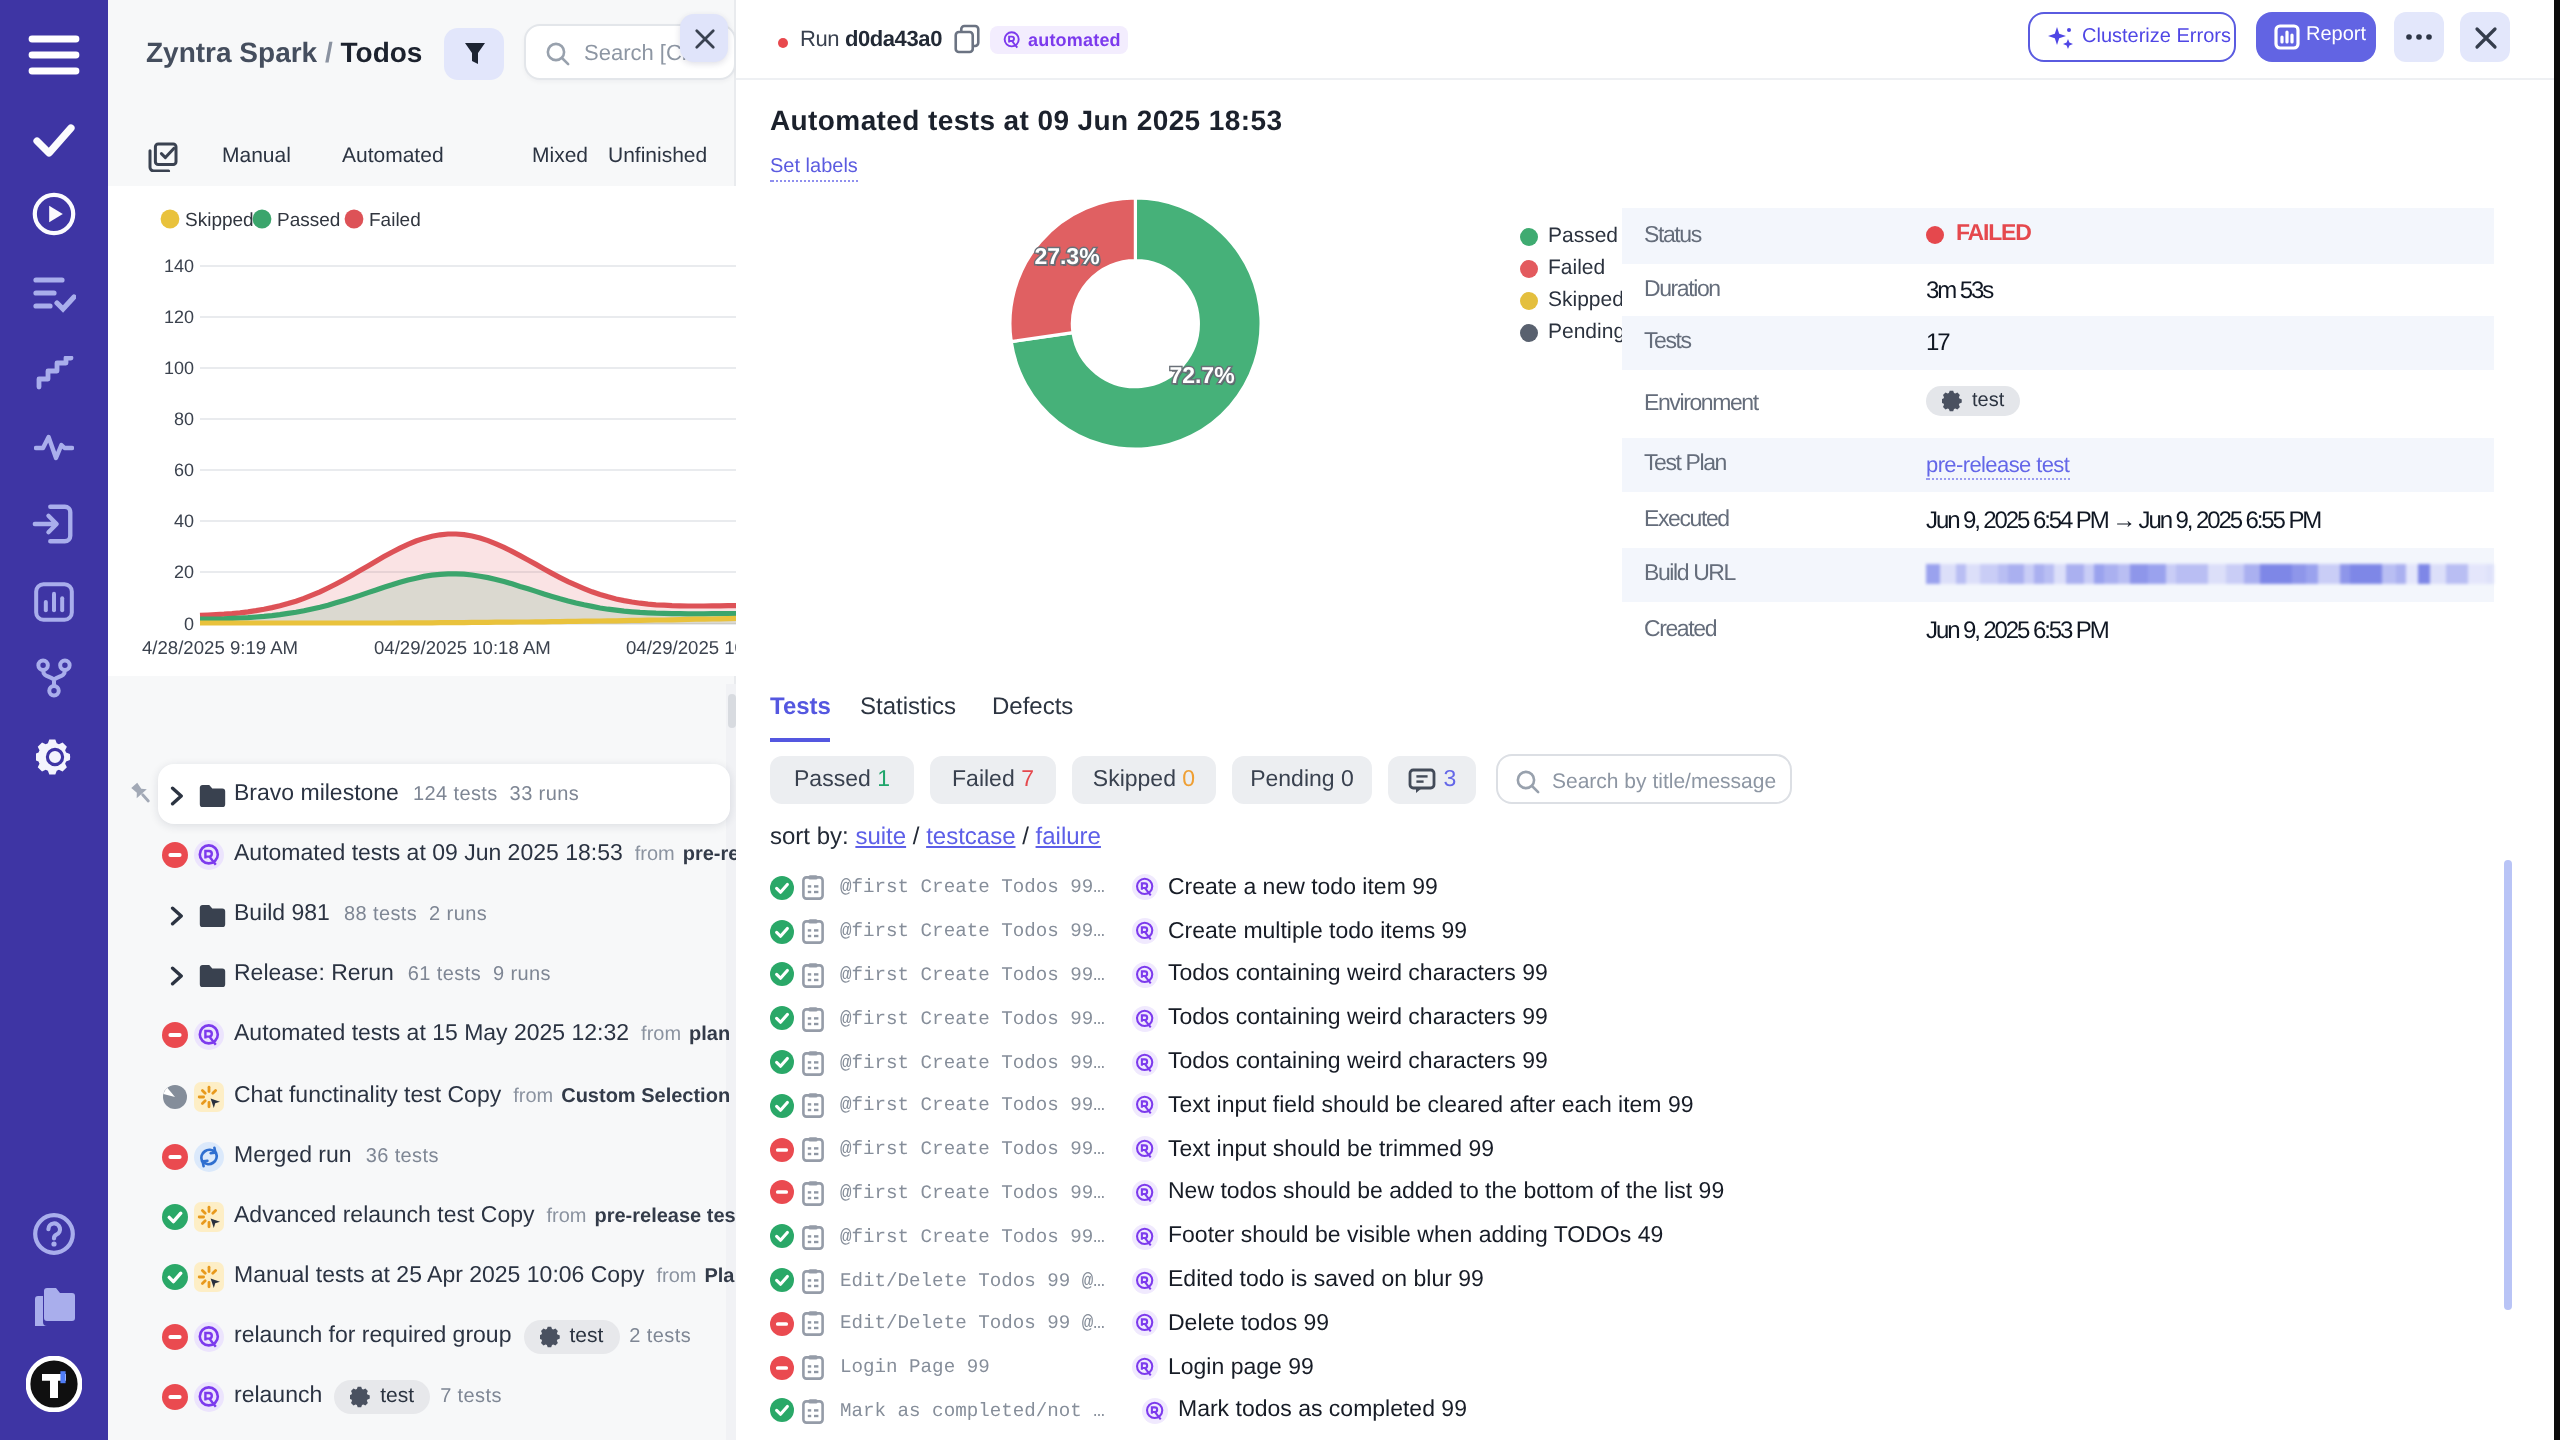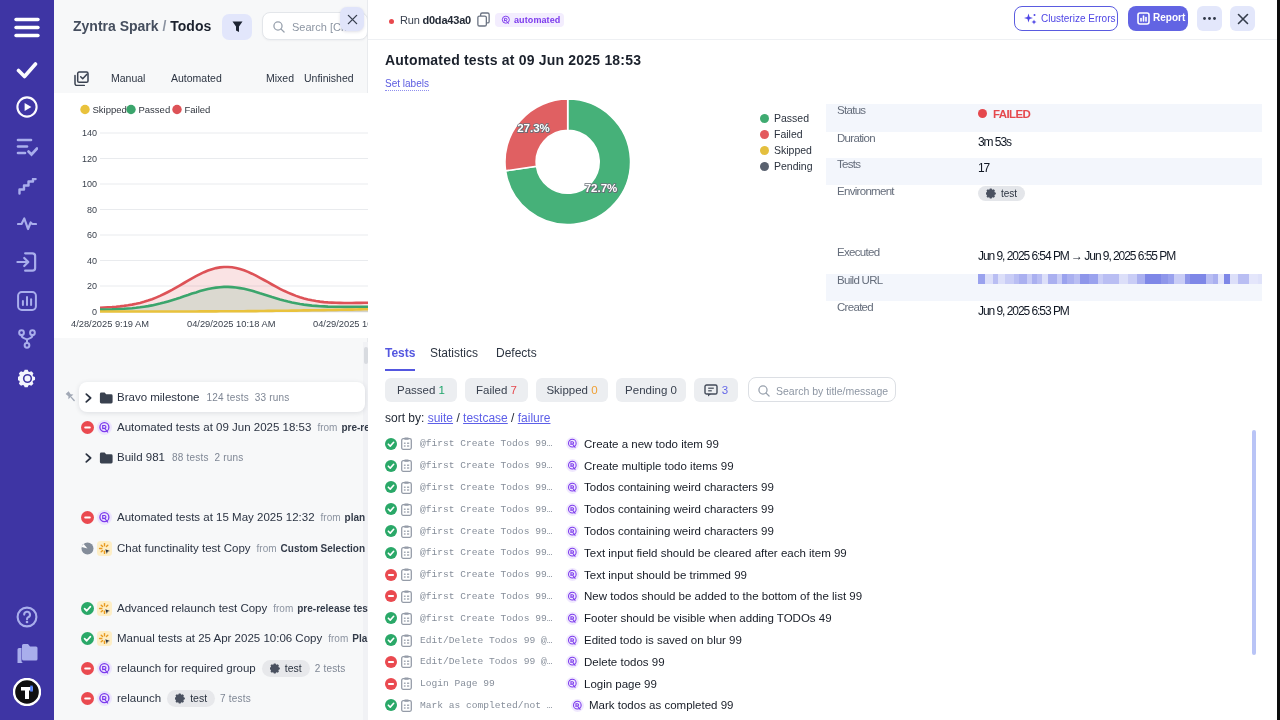--- a/index.html
+++ b/index.html
@@ -13,21 +13,21 @@
 .ic{position:absolute;left:16px}
 .tabtxt{font-size:10.5px;color:#2c3442;font-weight:400}
 .runrow{position:absolute;left:0;width:314px;height:30px;display:flex;align-items:center;padding-left:63px;gap:6px;font-size:11.5px;color:#2b3342;white-space:nowrap}
 .ricon{position:absolute}
 .cnt{font-size:10px;color:#7e8694;margin-left:1px;letter-spacing:.2px}
 .frm{font-size:10px;color:#8b93a0}
 .frmb{font-size:10px;color:#333b49;font-weight:bold}
 .envpill{display:inline-flex;align-items:center;gap:4px;background:#e7e8eb;border-radius:9px;padding:2.5px 8px;font-size:10.5px;color:#2b3340}
 .lbl{font-size:11.5px;letter-spacing:-0.7px;color:#656d7b}
 .val{font-size:12px;letter-spacing:-1.05px;color:#101723;font-weight:normal}
-.trow{position:absolute;left:458px;width:436px;display:flex;}
+.trow{position:absolute;left:443px;width:436px;display:flex;align-items:center}
 .trow .lbl{margin-left:11px;width:141px}
 .pill{position:absolute;top:378px;height:24px;background:#eceef1;border-radius:6px;font-size:11.5px;color:#39414f;display:flex;align-items:center;justify-content:center;font-weight:500;white-space:nowrap}
 .tl-suite{font-family:"Liberation Mono",monospace;font-size:9.6px;color:#868e9a;white-space:nowrap;overflow:hidden}
 .tl-name{font-size:11.5px;color:#171c26;white-space:nowrap}
 </style></head><body>
 <div class="abs sidebar">
  <svg class="ic" style="left:14px;top:17px" width="26" height="21" viewBox="0 0 26 21">
       <g stroke="#fff" stroke-width="3.4" stroke-linecap="round">
         <line x1="2" y1="2.5" x2="24" y2="2.5"></line>
         <line x1="2" y1="10.5" x2="24" y2="10.5"></line>
@@ -220,20 +220,36 @@
       <span class="ricon" style="left:45px;top:9.5px">
         <svg width="14.5" height="12" viewBox="0 0 16 13">
           <path d="M1 2 a1.6 1.6 0 0 1 1.6 -1.6 h3.6 l1.7 1.9 h5.5 A1.6 1.6 0 0 1 15 3.9 V11 a1.6 1.6 0 0 1 -1.6 1.6 H2.6 A1.6 1.6 0 0 1 1 11 Z" fill="#39414f"></path>
         </svg>
       </span>
       <span style="position:relative">Build 981</span>
       <span style="position:relative;display:inline-flex;align-items:center;gap:4px">
         <span class="cnt">88 tests&nbsp;&nbsp;2 runs</span>
       </span>
     </div>
+    <div class="runrow" style="top:472px">
+      <span class="ricon" style="left:31px;top:10.5px">
+        <svg width="7" height="10" viewBox="0 0 7 10">
+          <path d="M1.3 1.1 L5.6 5 L1.3 8.9" stroke="#2c3442" stroke-width="1.7" fill="none" stroke-linecap="round" stroke-linejoin="round"></path>
+        </svg>
+      </span>
+      <span class="ricon" style="left:45px;top:9.5px">
+        <svg width="14.5" height="12" viewBox="0 0 16 13">
+          <path d="M1 2 a1.6 1.6 0 0 1 1.6 -1.6 h3.6 l1.7 1.9 h5.5 A1.6 1.6 0 0 1 15 3.9 V11 a1.6 1.6 0 0 1 -1.6 1.6 H2.6 A1.6 1.6 0 0 1 1 11 Z" fill="#39414f"></path>
+        </svg>
+      </span>
+      <span style="position:relative">Release: Rerun</span>
+      <span style="position:relative;display:inline-flex;align-items:center;gap:4px">
+        <span class="cnt">61 tests&nbsp;&nbsp;9 runs</span>
+      </span>
+    </div>
     <div class="runrow" style="top:502px">
       <span class="ricon" style="left:27px;top:9px">
         <svg width="13" height="13" viewBox="0 0 13 13">
           <circle cx="6.5" cy="6.5" r="6.5" fill="#ea4a50"></circle>
           <rect x="3.2" y="5.5" width="6.6" height="2" rx="1" fill="#fff"></rect>
         </svg>
       </span>
       <span class="ricon" style="left:43px;top:8px">
         <svg width="15" height="15" viewBox="0 0 15 15">
           <circle cx="7.5" cy="7.5" r="7.5" fill="#ece4fd"></circle>
@@ -267,20 +283,43 @@
             <line x1="10.8" y1="4.2" x2="9.4" y2="5.6"></line>
             <line x1="4.2" y1="10.8" x2="5.6" y2="9.4"></line>
           </g>
           <path d="M8.3 8.3 L13 9.9 L10.6 10.6 L9.9 13 Z" fill="#2a313e"></path>
         </svg>
       </span>
       <span style="position:relative">Chat functinality test Copy</span>
       <span style="position:relative;display:inline-flex;align-items:center;gap:4px">
         <span class="frm">from</span>
         <b class="frmb">Custom Selection</b>
+      </span>
+    </div>
+    <div class="runrow" style="top:563px">
+      <span class="ricon" style="left:27px;top:9px">
+        <svg width="13" height="13" viewBox="0 0 13 13">
+          <circle cx="6.5" cy="6.5" r="6.5" fill="#ea4a50"></circle>
+          <rect x="3.2" y="5.5" width="6.6" height="2" rx="1" fill="#fff"></rect>
+        </svg>
+      </span>
+      <span class="ricon" style="left:43px;top:8px">
+        <svg width="15" height="15" viewBox="0 0 15 15">
+          <circle cx="7.5" cy="7.5" r="7.5" fill="#dbe9fb"></circle>
+          <g stroke="#2f6fd0" stroke-width="1.4" fill="none" stroke-linecap="round">
+            <path d="M4 9.5 a4 4 0 0 1 6.5 -4.4"></path>
+            <path d="M11 5.5 a4 4 0 0 1 -6.5 4.4"></path>
+            <path d="M10.2 2.9 L10.7 5.3 L8.3 5.6" stroke-width="1.3"></path>
+            <path d="M4.8 12.1 L4.3 9.7 L6.7 9.4" stroke-width="1.3"></path>
+          </g>
+        </svg>
+      </span>
+      <span style="position:relative">Merged run</span>
+      <span style="position:relative;display:inline-flex;align-items:center;gap:4px">
+        <span class="cnt">36 tests</span>
       </span>
     </div>
     <div class="runrow" style="top:593px">
       <span class="ricon" style="left:27px;top:9px">
         <svg width="13" height="13" viewBox="0 0 13 13">
           <circle cx="6.5" cy="6.5" r="6.5" fill="#2aa868"></circle>
           <path d="M3.6 6.7 L5.7 8.8 L9.4 4.6" stroke="#fff" stroke-width="1.7" fill="none" stroke-linecap="round" stroke-linejoin="round"></path>
         </svg>
       </span>
       <span class="ricon" style="left:43px;top:8px">
@@ -407,21 +446,21 @@
  </div>
  <div class="abs" style="left:760px;top:6px;width:60px;height:25px;background:#6264e3;border-radius:8px;white-space:nowrap">
    <svg style="position:absolute;left:9px;top:6px" width="13" height="13" viewBox="0 0 13 13">
         <rect x="1" y="1" width="11" height="11" rx="2" fill="none" stroke="#fff" stroke-width="1.6"></rect>
         <g stroke="#fff" stroke-width="1.6" stroke-linecap="round">
           <line x1="4" y1="9" x2="4" y2="6.5"></line>
           <line x1="6.5" y1="9" x2="6.5" y2="4"></line>
           <line x1="9" y1="9" x2="9" y2="5.5"></line>
         </g>
       </svg>
-   <span style="position:absolute;left:25px;top:6px;font-size:10px;color:#fff;font-weight:bold">Report</span>
+   <span style="position:absolute;left:25px;top:6px;font-size:10px;color:#fff;font-weight:normal">Report</span>
  </div>
  <div class="abs" style="left:829px;top:6px;width:25px;height:25px;background:#e3e7fb;border-radius:6px">
       <svg style="margin:11px 0 0 6px" width="13" height="3" viewBox="0 0 13 3">
         <circle cx="1.5" cy="1.5" r="1.4" fill="#2e3646"></circle>
         <circle cx="6.5" cy="1.5" r="1.4" fill="#2e3646"></circle>
         <circle cx="11.5" cy="1.5" r="1.4" fill="#2e3646"></circle>
       </svg>
     </div>
  <div class="abs" style="left:862px;top:6px;width:25px;height:25px;background:#e3e7fb;border-radius:6px">
       <svg style="margin:6.5px" width="12" height="12" viewBox="0 0 12 12">
@@ -472,20 +511,24 @@
     </div>
 <div class="trow" style="top:158px;height:26.5px;background:#f3f6fc">
       <span class="lbl">Tests</span>
       <span><span class="val">17</span></span>
     </div>
 <div class="trow" style="top:184.5px;height:34px;background:#fff">
       <span class="lbl">Environment</span>
       <span><span class="envpill" style="background:#e4e6ea;padding:2px 8px;font-size:10px"><svg width="11" height="11" viewBox="0 0 24 24">
             <path fill="#4a5160" d="M12 8.2a3.8 3.8 0 1 0 0 7.6 3.8 3.8 0 0 0 0-7.6zm9.4 5.7.2-1.9-.2-1.9-2.4-.9-.6-1.4 1.1-2.3-2.7-2.7-2.3 1.1-1.4-.6-.9-2.4h-3.8l-.9 2.4-1.4.6-2.3-1.1-2.7 2.7 1.1 2.3-.6 1.4-2.4.9v3.8l2.4.9.6 1.4-1.1 2.3 2.7 2.7 2.3-1.1 1.4.6.9 2.4h3.8l.9-2.4 1.4-.6 2.3 1.1 2.7-2.7-1.1-2.3.6-1.4 2.4-.9z"></path>
           </svg>test</span></span>
+    </div>
+<div class="trow" style="top:218.5px;height:27.5px;background:#f3f6fc">
+      <span class="lbl">Test Plan</span>
+      <span><span style="font-size:11px;letter-spacing:-0.3px;color:#6467e8;border-bottom:1px dotted #9a9cf0">pre-release test</span></span>
     </div>
 <div class="trow" style="top:246px;height:27.5px;background:#fff">
       <span class="lbl">Executed</span>
       <span><span class="val">Jun 9, 2025 6:54 PM → Jun 9, 2025 6:55 PM</span></span>
     </div>
 <div class="trow" style="top:273.5px;height:27.5px;background:#f3f6fc">
       <span class="lbl">Build URL</span>
       <span>
         <svg width="284" height="10" style="filter:blur(0.7px)">
           <rect x="0" y="0" width="7" height="10" fill="#9aa2ee"></rect>

